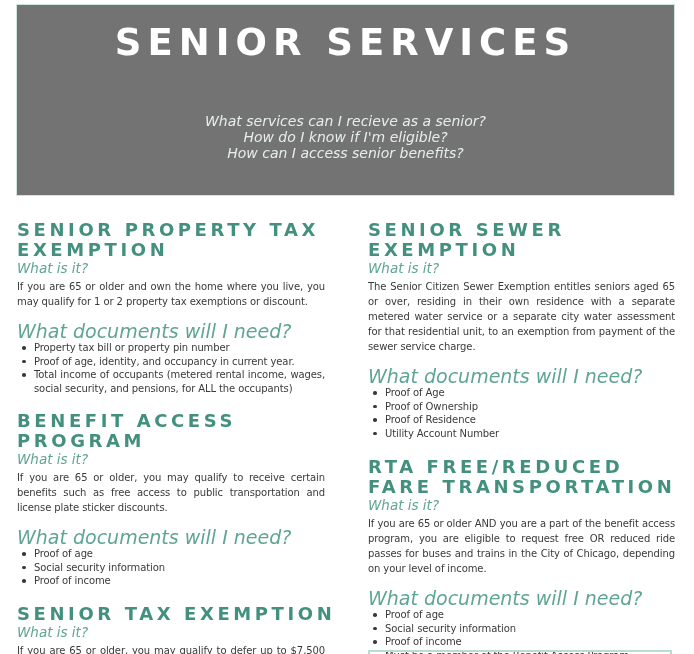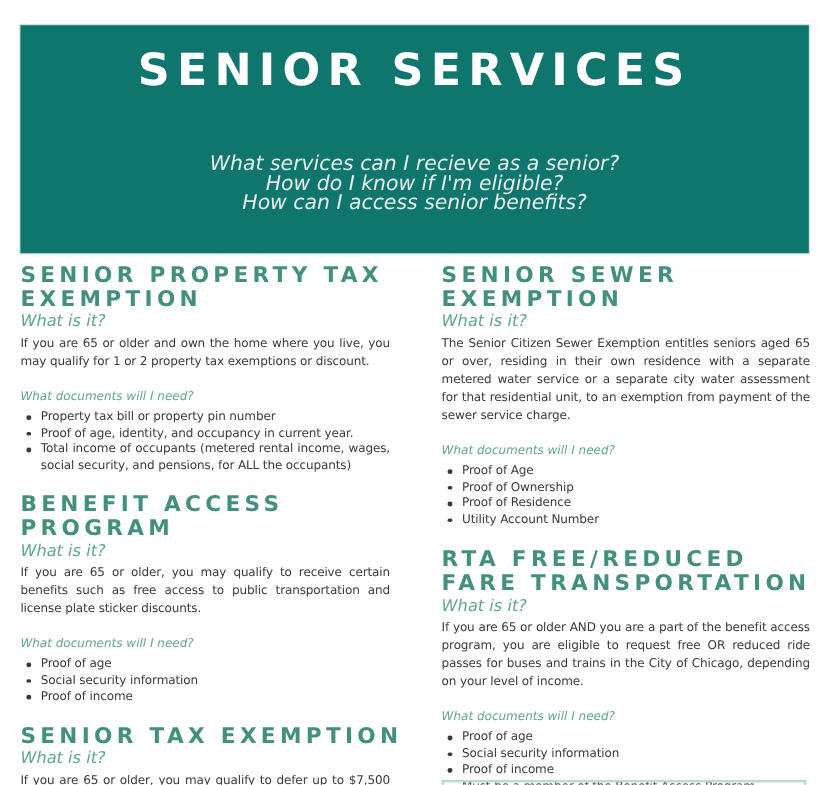--- a/index.html
+++ b/index.html
@@ -5,42 +5,42 @@
     * { margin: 0; padding: 0; box-sizing: border-box; }
     html, body {
       width: 694px; height: 654px; overflow: hidden;
       background: #ffffff;
       font-family: "DejaVu Sans", "Liberation Sans", sans-serif;
       color: #3a3a3a;
     }
     .page { position: relative; width: 694px; height: 654px; }
 
     .header {
-      position: absolute; left: 17px; top: 21px; width: 657px; height: 190px;
-      background: #0f766e;
+      position: absolute; left: 17px; top: 5px; width: 657px; height: 190px;
+      background: #737373;
       box-shadow: 0 0 0 1px #cfe4df;
       text-align: center;
     }
     .header-title {
       position: absolute; left: 0; right: 0; top: 18px;
       color: #ffffff;
       font-family: "DejaVu Sans", sans-serif;
       font-weight: bold;
       font-size: 37px;
       line-height: 40px;
       letter-spacing: 6px;
     }
     .header-title div { white-space: nowrap; }
     .header-sub {
       position: absolute; left: 0; right: 0; top: 108px;
       color: #e6efec;
       font-family: "DejaVu Sans", sans-serif;
       font-style: italic;
       font-weight: normal;
-      font-size: 17px;
+      font-size: 14px;
       line-height: 16px;
     }
 
     .col { position: absolute; top: 220px; }
     .col-left { left: 17px; width: 308px; }
     .col-right { left: 368px; width: 307px; }
 
     .section { margin-bottom: 18px; }
     .sec-title {
       color: #43907f;
@@ -65,21 +65,21 @@
       font-size: 10px;
       line-height: 15px;
       text-align: justify;
       color: #3a3a3a;
       letter-spacing: -0.1px;
     }
     .sec-docs {
       color: #5fa494;
       font-family: "DejaVu Sans", sans-serif;
       font-style: italic;
-      font-size: 10px;
+      font-size: 19px;
       line-height: 16px;
       margin-top: 14px;
       margin-bottom: 2px;
     }
     .doc-list { list-style: none; }
     .doc-list li {
       position: relative;
       padding-left: 17px;
       font-size: 10px;
       line-height: 13.5px;

